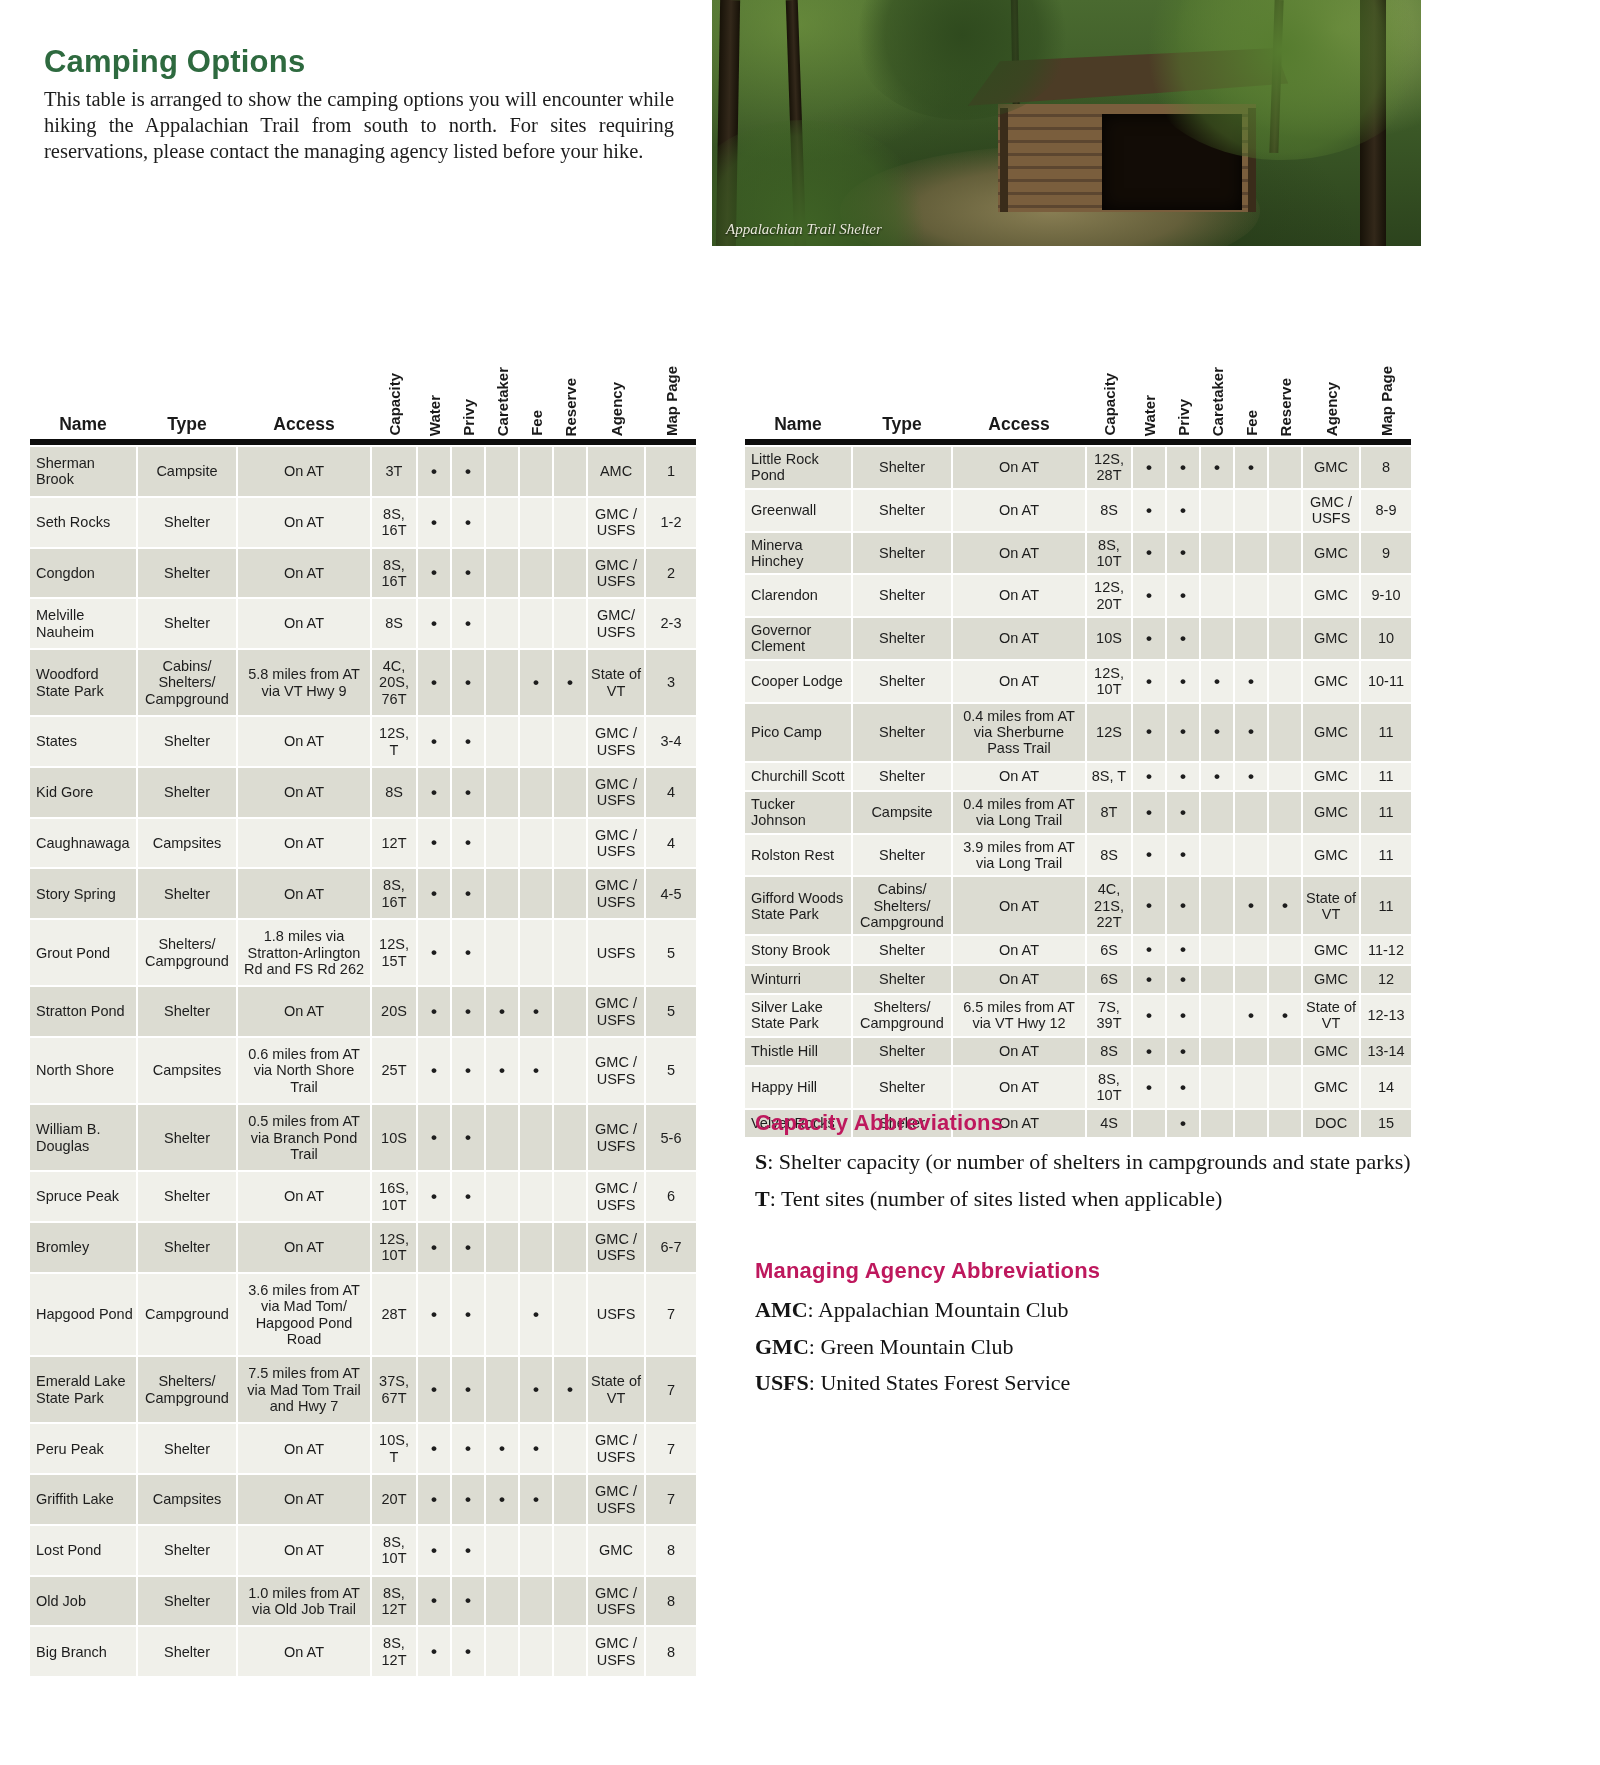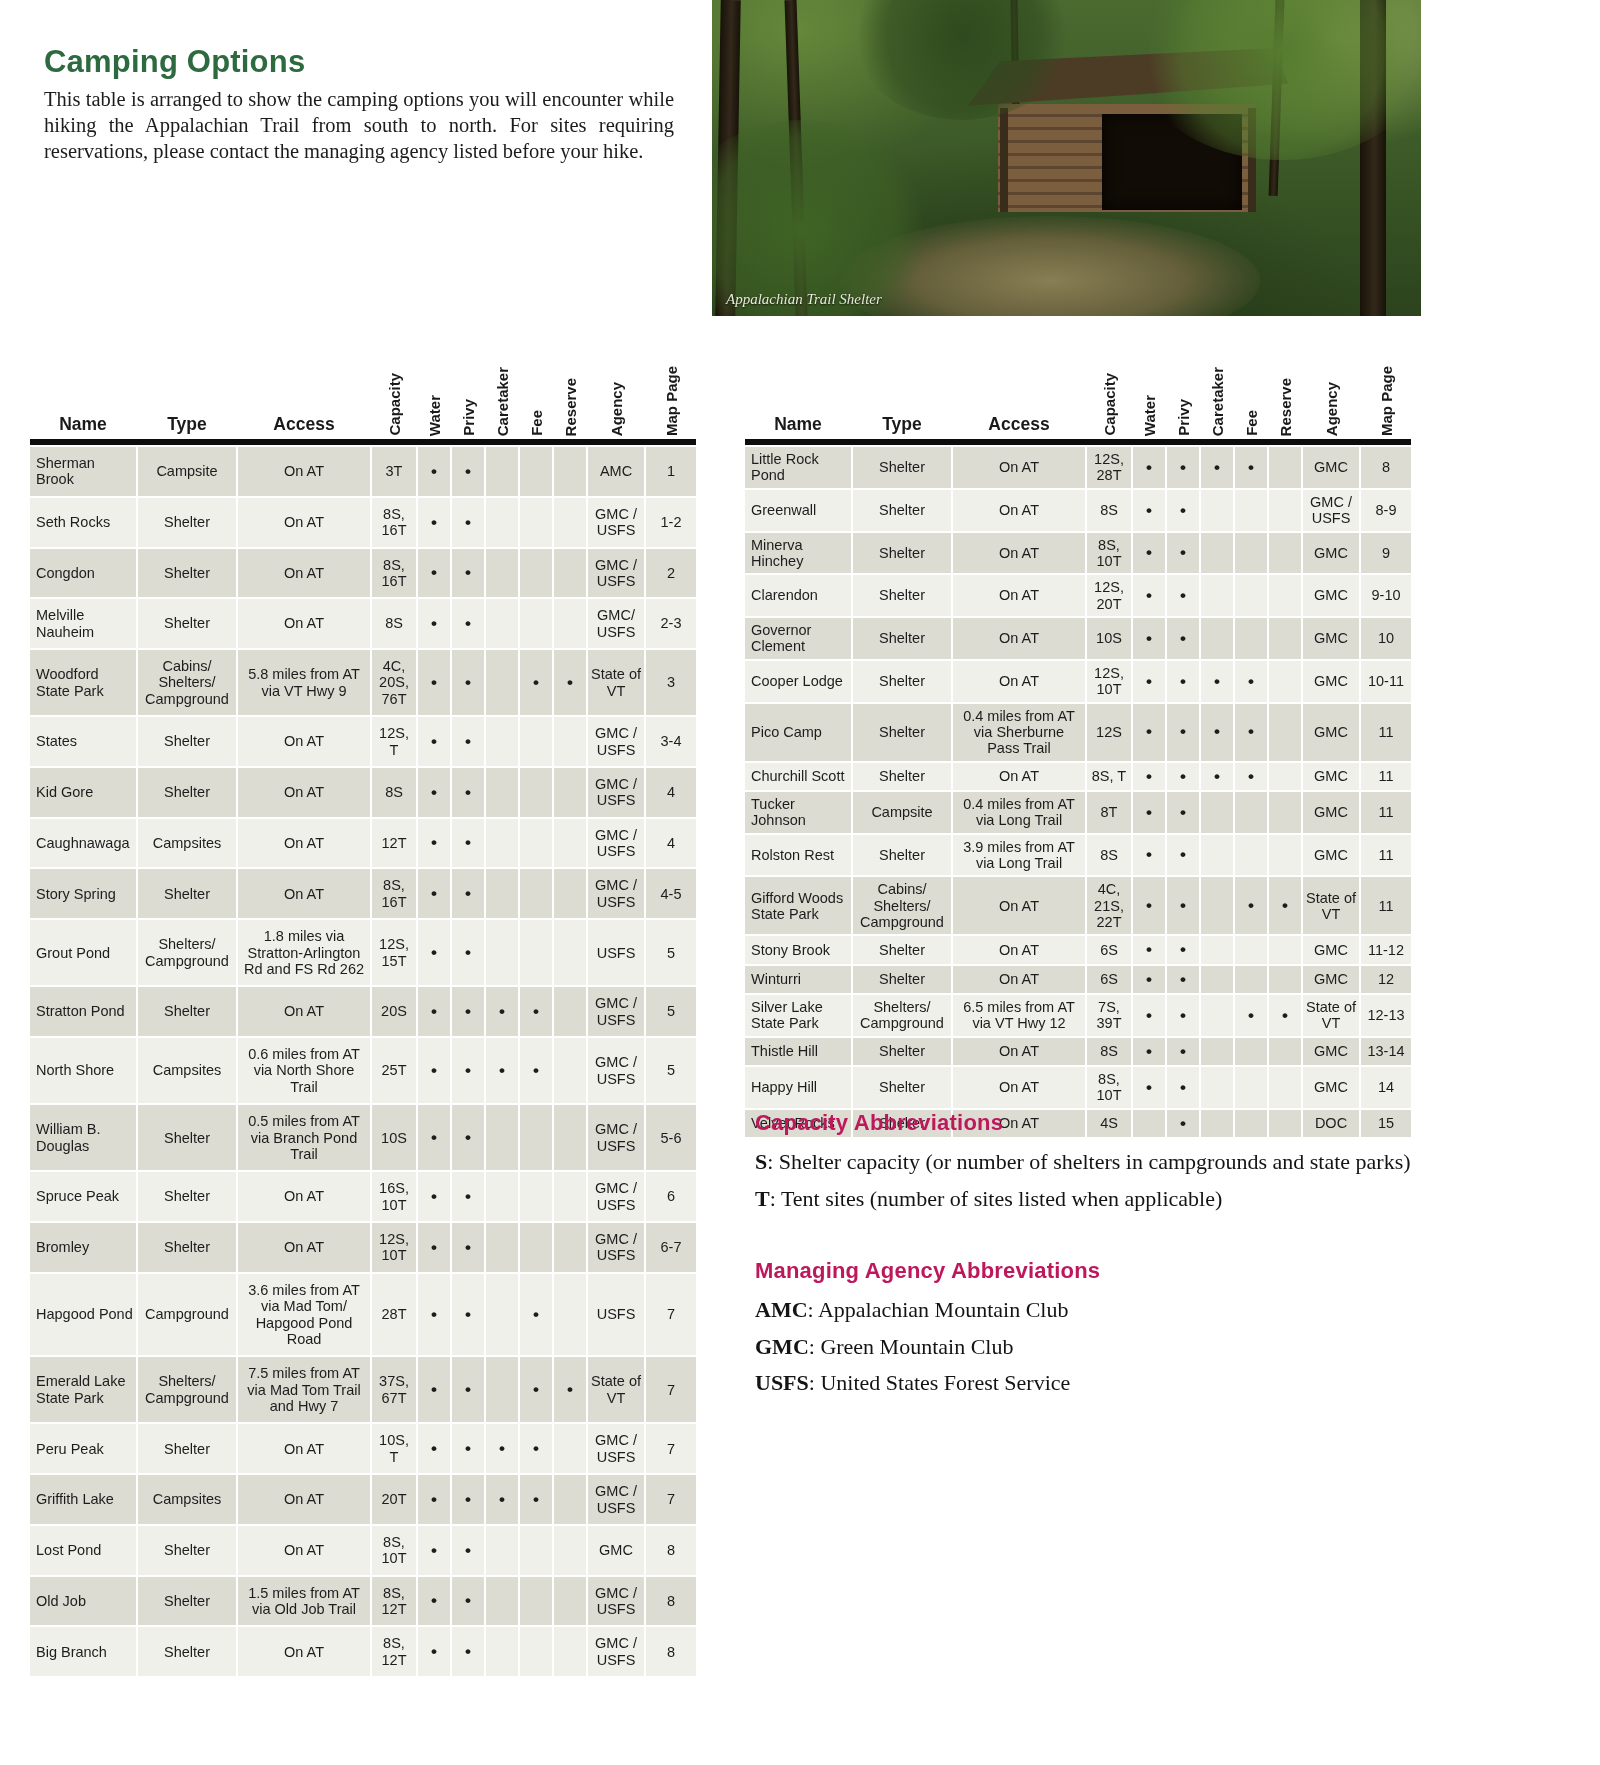--- a/index.html
+++ b/index.html
@@ -15,21 +15,21 @@
     color:#2e6a3f;letter-spacing:.2px;
   }
   #intro-text{
     left:44px;top:86px;width:630px;margin:0;
     font-family:"Liberation Serif", serif;font-size:20.5px;line-height:1.27;
     color:#1c1c1c;text-align:justify;
   }
 
   
   #trail-photo{
-    left:712px;top:0;width:709px;height:316px;overflow:hidden;
+    left:712px;top:0;width:709px;height:246px;overflow:hidden;
     background:
       radial-gradient(ellipse 230px 160px at 88% 12%, rgba(214,232,128,.55), transparent 70%),
       radial-gradient(ellipse 260px 190px at 12% 10%, rgba(130,168,70,.5), transparent 72%),
       radial-gradient(ellipse 420px 230px at 45% 100%, rgba(34,52,22,.85), transparent 78%),
       linear-gradient(180deg,#4a6a30 0%,#3d5b28 45%,#2c431d 100%);
   }
   .trunk{position:absolute;top:0;bottom:0;background:linear-gradient(90deg,#171208,#33281a 55%,#171208);}
   .t1{left:6px;width:20px;transform:rotate(1deg);}
   .t2{left:78px;width:12px;transform:rotate(-2deg);}
   .t3{left:648px;width:26px;}
@@ -403,21 +403,21 @@
       <div class="tcell dotcell">•</div>
       <div class="tcell dotcell"></div>
       <div class="tcell dotcell"></div>
       <div class="tcell dotcell"></div>
       <div class="tcell">GMC</div>
       <div class="tcell">8</div>
     </div>
     <div class="trow dark">
       <div class="tcell cell-name">Old Job</div>
       <div class="tcell">Shelter</div>
-      <div class="tcell">1.5 miles from AT via Old Job Trail</div>
+      <div class="tcell">1.0 miles from AT via Old Job Trail</div>
       <div class="tcell">8S, 12T</div>
       <div class="tcell dotcell">•</div>
       <div class="tcell dotcell">•</div>
       <div class="tcell dotcell"></div>
       <div class="tcell dotcell"></div>
       <div class="tcell dotcell"></div>
       <div class="tcell">GMC / USFS</div>
       <div class="tcell">8</div>
     </div>
     <div class="trow light">

